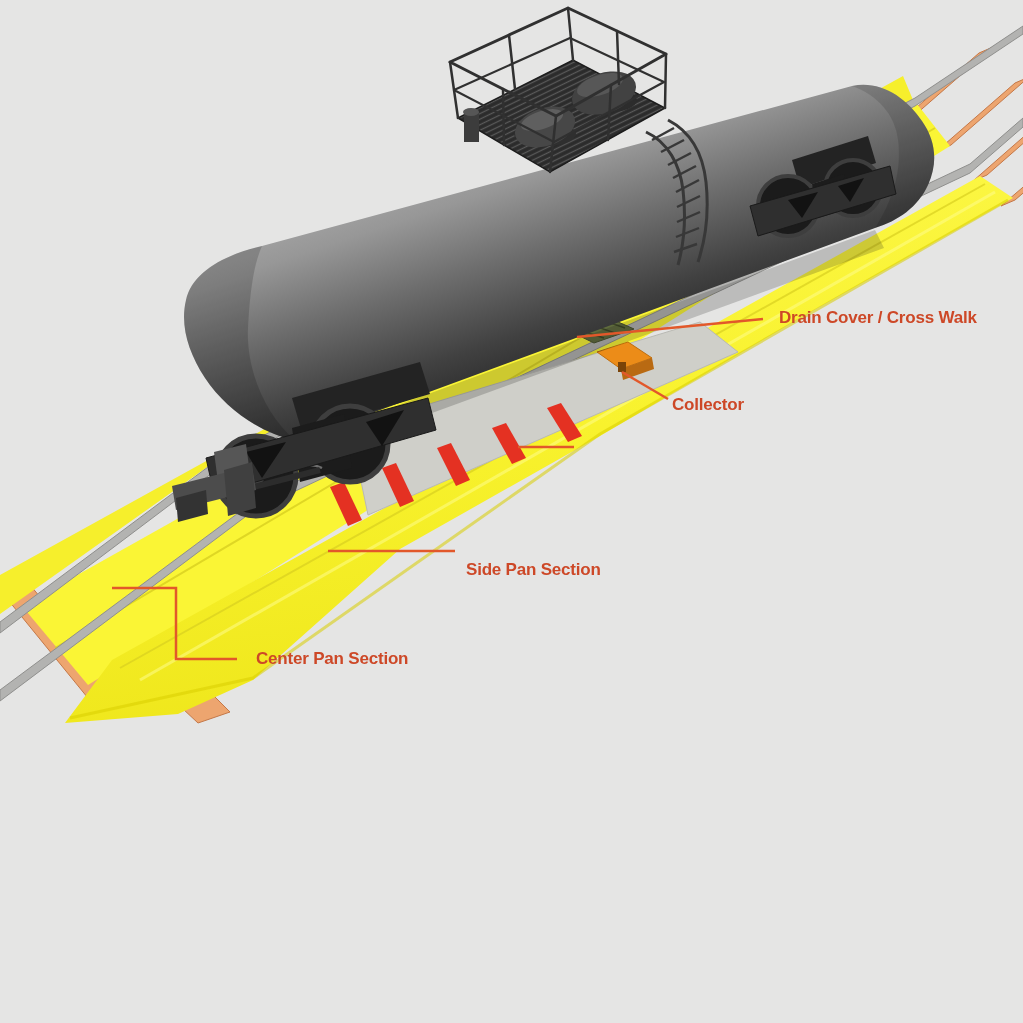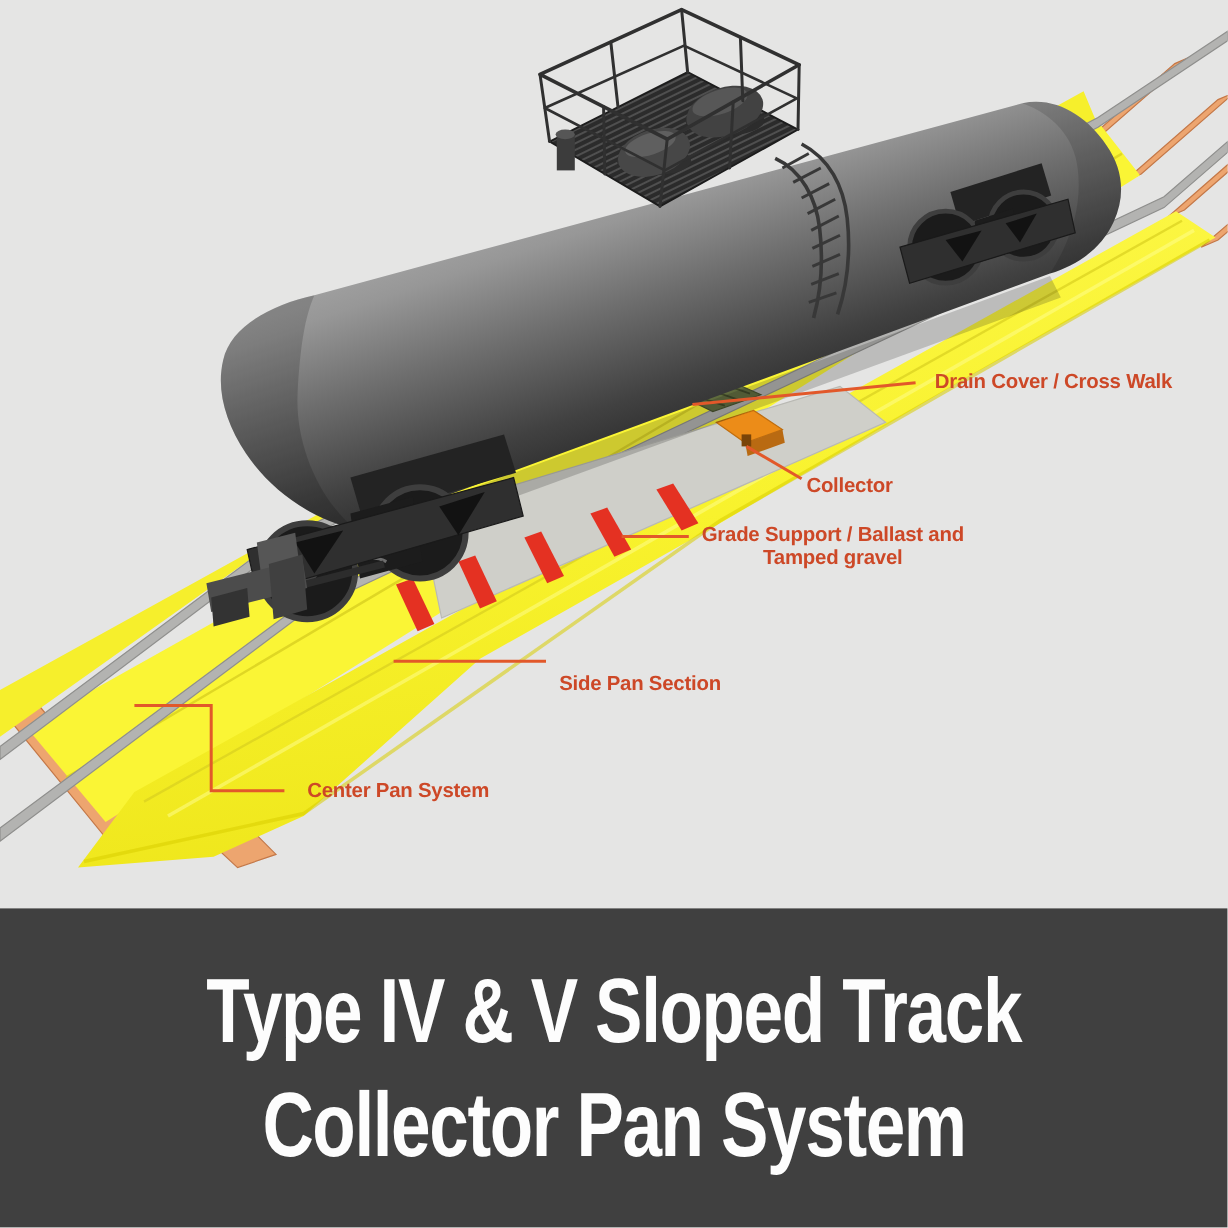--- a/index.html
+++ b/index.html
@@ -200,23 +200,18 @@
         <path d="M763,319 L577,337"></path>
         <path d="M668,399 L622,372"></path>
         <path d="M574,447 L518,447"></path>
         <path d="M455,551 L328,551"></path>
         <path d="M237,659 L176,659 L176,588 L112,588"></path>
       </g>
     </svg>
 
     <div class="callout" style="left:779px;top:308px;">Drain Cover / Cross Walk</div>
     <div class="callout" style="left:672px;top:395px;">Collector</div>
-    <div class="callout wrap" style="left:577px;top:436px;">Grade Support / Ballast and Tamped gravel</div>
     <div class="callout" style="left:466px;top:560px;">Side Pan Section</div>
-    <div class="callout" style="left:256px;top:649px;">Center Pan System</div>
+    <div class="callout" style="left:256px;top:649px;">Center Pan Section</div>
   </div>
 
-  <div class="footer">
-    <div class="title-line">Type IV &amp; V Sloped Track</div>
-    <div class="title-line">Collector Pan System</div>
-  </div>
 
 </div>
 
 </body></html>

